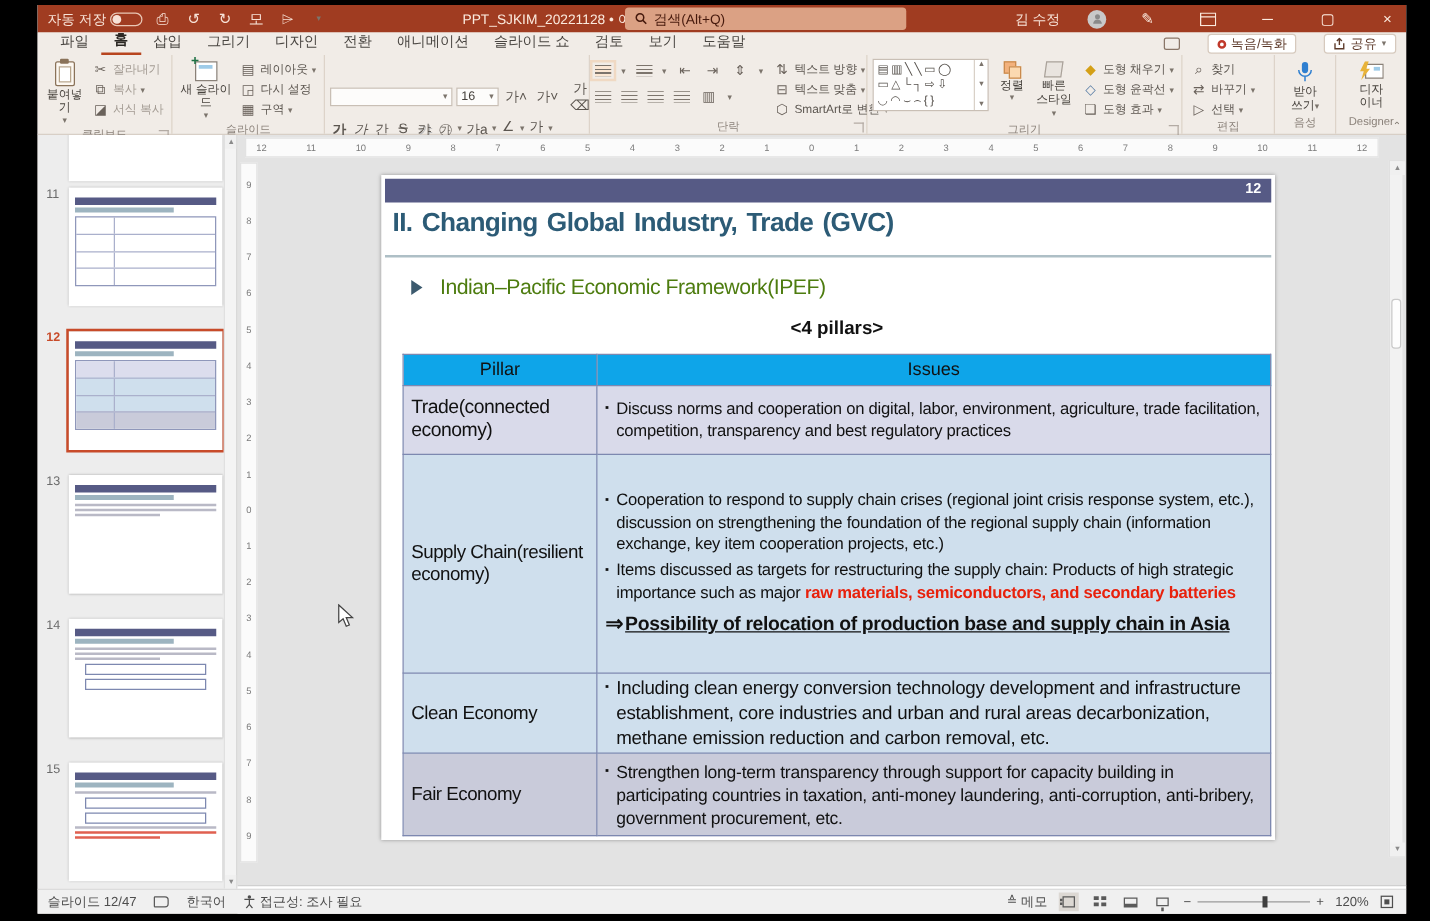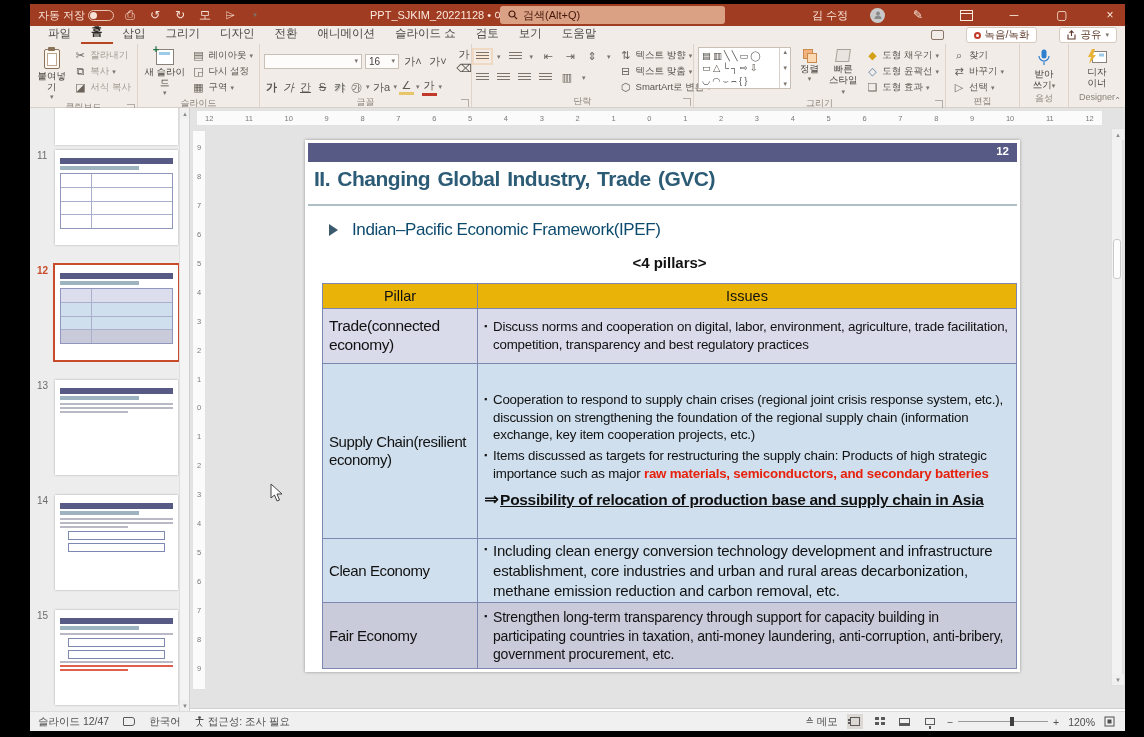--- a/index.html
+++ b/index.html
@@ -109,26 +109,26 @@
   .canvas-sb .thumb { position:absolute; left:1px; top:110px; width:8px; height:40px; background:#fdfdfd; border:1px solid #c9c9c9; border-radius:3px; }
 
   
   .slide { position:absolute; left:115px; top:32px; width:715px; height:532px; background:#fff; box-shadow:0 0 3px rgba(0,0,0,.35); }
   .slide-head { position:absolute; left:3px; right:3px; top:3px; height:19px; background:#565a85; }
   .slide-num { position:absolute; right:8px; top:2px; color:#fff; font-size:11.5px; font-weight:bold; }
   .slide-title { position:absolute; left:9px; top:27px; font-size:21px; font-weight:bold; color:#2c5b76; letter-spacing:-0.5px; white-space:nowrap; word-spacing:2px; }
   .title-rule { position:absolute; left:3px; right:3px; top:64px; height:2px; background:#aebfc6; }
   .slide-bullet { position:absolute; left:24px; top:80px; display:flex; align-items:center; gap:14px; }
   .arrow-glyph { width:0; height:0; border-left:9px solid #3c5a6e; border-top:6px solid transparent; border-bottom:6px solid transparent; }
-  .bullet-text { font-size:17px; color:#0c4a6e; letter-spacing:-0.4px; }
+  .bullet-text { font-size:17px; color:#4d7c0f; letter-spacing:-0.4px; }
   .pillars { position:absolute; left:17px; width:695px; top:114px; text-align:center; font-size:15px; font-weight:bold; color:#111; }
   table.ptable { position:absolute; left:17px; top:143px; width:695px; height:383px; border-collapse:collapse; table-layout:fixed; }
   .ptable td, .ptable th { border:1.5px solid #7d88b0; vertical-align:middle; padding:2px 6px; color:#111; font-weight:normal; }
   .col-pillar { width:155px; }
-  .r-head { background:#eab308; height:25px; font-size:14.5px; text-align:center; }
+  .r-head { background:#0ea5e9; height:25px; font-size:14.5px; text-align:center; }
   .r-trade { background:#d9daea; height:55px; }
   .r-supply { background:#cfdfed; height:175px; }
   .r-clean { background:#cfdfed; height:62px; }
   .r-fair { background:#c9cbda; height:66px; }
   .pillar-cell { font-size:15px; letter-spacing:-0.4px; line-height:1.2; padding-left:7px;margin-top:28px; }
   .pillar-cell.big { font-size:15.5px; }
   .issue-cell { padding:4px 8px 4px 6px; }
   .bul { display:flex; gap:6px; line-height:1.32; letter-spacing:-0.2px; }
   .bul .sqm { font-size:9px; line-height:1.9; }
   .fs-13 { font-size:13.3px; } .fs-14 { font-size:14px; } .fs-15 { font-size:15px; }
@@ -288,21 +288,21 @@
               <span class="g-ic">▦</span>
               <span>구역</span>
               <span class="caret">▾</span>
             </div>
         </div>
       </div>
       <div class="grp-l"><span>슬라이드</span></div>
     </div>
 
     <div class="grp" style="width:212px;">
-      <div class="grp-c" style="flex-direction:column; gap:3px;">
+      <div class="grp-c" style="flex-direction:column; gap:3px;margin-top:16px;">
         <div style="display:flex; gap:3px; align-items:center;">
           <span class="combo" style="width:98px;">
               <span></span>
               <span class="caret">▾</span>
             </span>
           <span class="combo" style="width:34px;">
               <span>16</span>
               <span class="caret">▾</span>
             </span>
           <span class="fmt" style="width:22px;">가˄</span>

